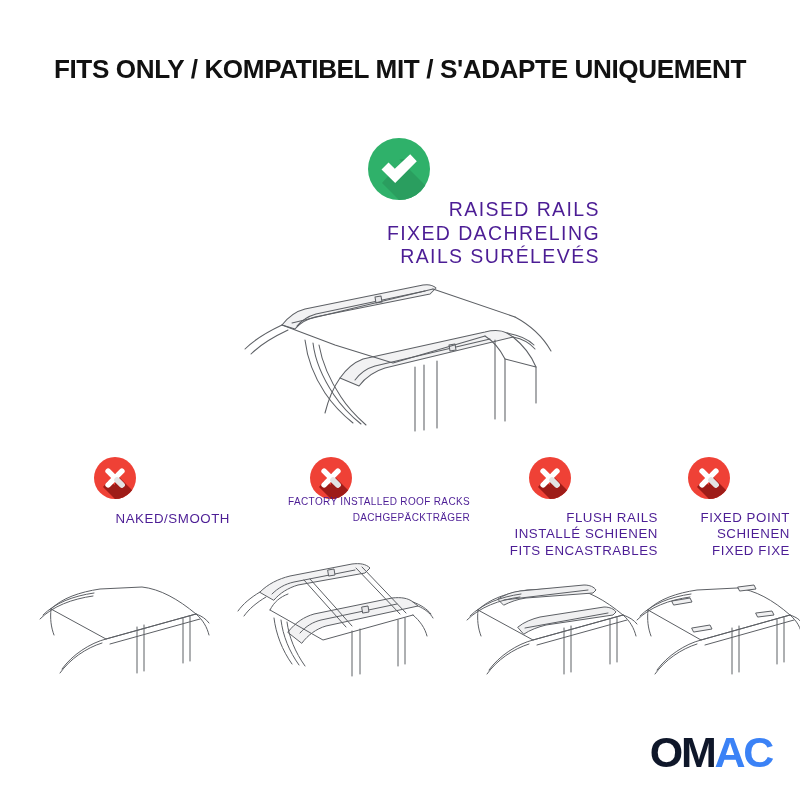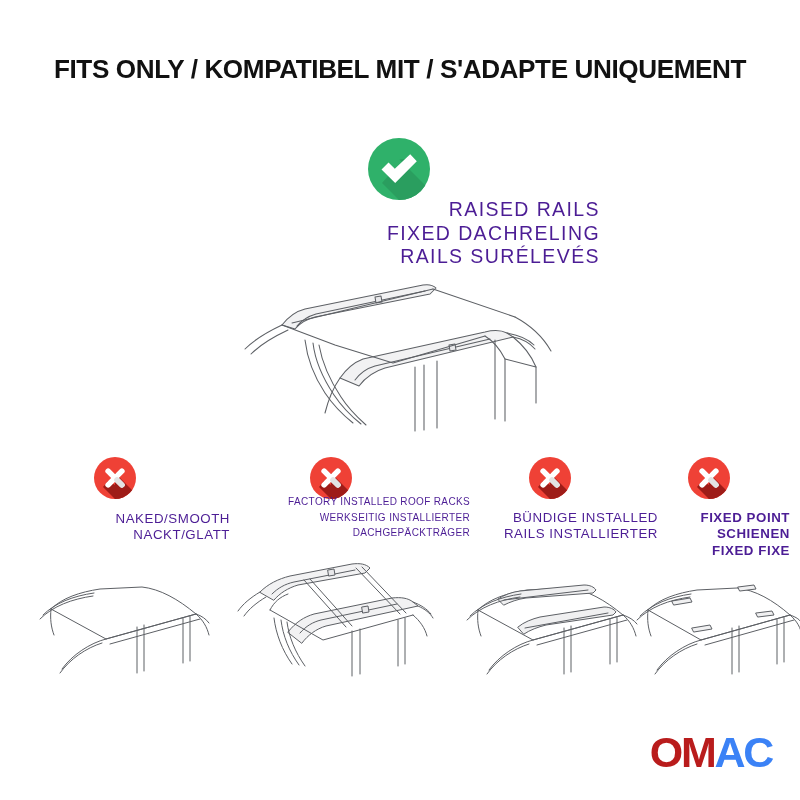--- a/index.html
+++ b/index.html
@@ -69,38 +69,38 @@
   }
 
   .sub-label {
     font-size: 13.3px;
     line-height: 16.4px;
     letter-spacing: 0.55px;
   }
   #label-naked   { left: 5px;   width: 225px; top: 511px; }
   #label-factory { left: 195px; width: 275px; top: 494px; font-size: 10px; line-height: 15.7px; letter-spacing: 0.35px; }
   #label-flush   { left: 443px; width: 215px; top: 510px; }
-  #label-fixed   { left: 630px; width: 160px; top: 510px; font-weight: bold; }
+  #label-fixed   { left: 630px; width: 160px; top: 510px; }
 
   
   .illo { position: absolute; }
   .illo svg { display: block; }
 
   
   #omac-logo {
     position: absolute;
     right: 28px;
     bottom: 26px;
     font-family: "Liberation Sans", sans-serif;
     font-weight: 700;
     font-size: 43px;
     letter-spacing: -2.3px;
     line-height: 1;
   }
-  #omac-logo .om { color: #b91c1c; }
+  #omac-logo .om { color: #0f172a; }
   #omac-logo .ac { color: #3b82f6; }
 </style>
 </head>
 <body>
 
 <div id="header-title">FITS ONLY / KOMPATIBEL MIT / S'ADAPTE UNIQUEMENT</div>
 
 <div class="status-icon icon-check" style="left:368px; top:138px; width:62px; height:62px;">
   <svg class="shadow" viewBox="0 0 62 62">
     <path d="M31.5 21.5 L62 52 L62 62 L31 62 L14 45 L22 36 L27 40 L45 20 Z" fill="#2a9e5f"></path>
@@ -168,21 +168,20 @@
       <rect x="8.5" y="18.2" width="25" height="5.6" rx="2.8" transform="rotate(-45 21 21)"></rect>
     </g>
     <g fill="#e3e3e3">
       <rect x="21" y="18.2" width="12.5" height="5.6" rx="2.8" transform="rotate(45 21 21)"></rect>
     </g>
   </svg>
 </div>
 
 <div id="label-naked" class="label-block sub-label">
   <span class="line">NAKED/SMOOTH</span>
-  <span class="line">NACKT/GLATT</span>
 </div>
 
 <div class="illo" style="left:10px; top:565px; width:200px; height:130px;">
   <svg width="200" height="130" viewBox="0 0 200 130" fill="none" stroke="#5d6065" stroke-width="1" stroke-linejoin="round" stroke-linecap="round">
     <path d="M41 44 L132 22 L186 49 L96 74 Z" fill="#ffffff" stroke="none"></path>
 
     <path d="M41 44 C52 33 70 27 90 24 L132 22 C150 24 168 34 186 49"></path>
     <path d="M41 44 L96 74 L186 49"></path>
 
     <path d="M33 50 C45 38 63 31 84 28"></path>
@@ -213,21 +212,20 @@
       <rect x="8.5" y="18.2" width="25" height="5.6" rx="2.8" transform="rotate(-45 21 21)"></rect>
     </g>
     <g fill="#e3e3e3">
       <rect x="21" y="18.2" width="12.5" height="5.6" rx="2.8" transform="rotate(45 21 21)"></rect>
     </g>
   </svg>
 </div>
 
 <div id="label-factory" class="label-block sub-label">
   <span class="line">FACTORY INSTALLED ROOF RACKS</span>
-  <span class="line">WERKSEITIG INSTALLIERTER</span>
   <span class="line">DACHGEPÄCKTRÄGER</span>
 </div>
 
 <div class="illo" style="left:222px; top:558px; width:215px; height:140px;">
   <svg width="215" height="140" viewBox="0 0 215 140" fill="none" stroke="#5d6065" stroke-width="1" stroke-linejoin="round" stroke-linecap="round">
     <path d="M48 52 L137 30 L191 57 L101 82 Z" fill="#ffffff" stroke="none"></path>
 
     <path d="M38 34 C46 26 56 21 68 18 L130 6 C138 5 144 6 148 10 L143 15 L76 27 C66 30 58 35 52 42 Z" fill="#f2f2f3"></path>
     <path d="M50 36 C56 30 63 26 72 24 L133 12"></path>
     <path d="M106 12 L112 11 L113 17 L107 18 Z" fill="#e8e8ea"></path>
@@ -269,22 +267,23 @@
       <rect x="8.5" y="18.2" width="25" height="5.6" rx="2.8" transform="rotate(45 21 21)"></rect>
       <rect x="8.5" y="18.2" width="25" height="5.6" rx="2.8" transform="rotate(-45 21 21)"></rect>
     </g>
     <g fill="#e3e3e3">
       <rect x="21" y="18.2" width="12.5" height="5.6" rx="2.8" transform="rotate(45 21 21)"></rect>
     </g>
   </svg>
 </div>
 
 <div id="label-flush" class="label-block sub-label">
-  <span class="line">BÜNDIGE INSTALLED</span>
-  <span class="line">RAILS INSTALLIERTER</span>
+  <span class="line">FLUSH RAILS</span>
+  <span class="line">INSTALLÉ SCHIENEN</span>
+  <span class="line">FITS ENCASTRABLES</span>
 </div>
 
 <div class="illo" style="left:438px; top:566px; width:210px; height:130px;">
   <svg width="210" height="130" viewBox="0 0 210 130" fill="none" stroke="#5d6065" stroke-width="1" stroke-linejoin="round" stroke-linecap="round">
     <path d="M40 44 L131 22 L185 49 L95 74 Z" fill="#ffffff" stroke="none"></path>
     <path d="M40 44 C51 33 69 27 89 24 L131 22 C149 24 167 34 185 49"></path>
     <path d="M40 44 L95 74 L185 49"></path>
 
     <path d="M60 33 C66 29 74 26 82 25 L146 19 C152 19 156 21 158 24 L155 27 L88 32 C80 33 72 36 66 39 Z" fill="#f0f0f1"></path>
     <path d="M66 34 L150 24"></path>

